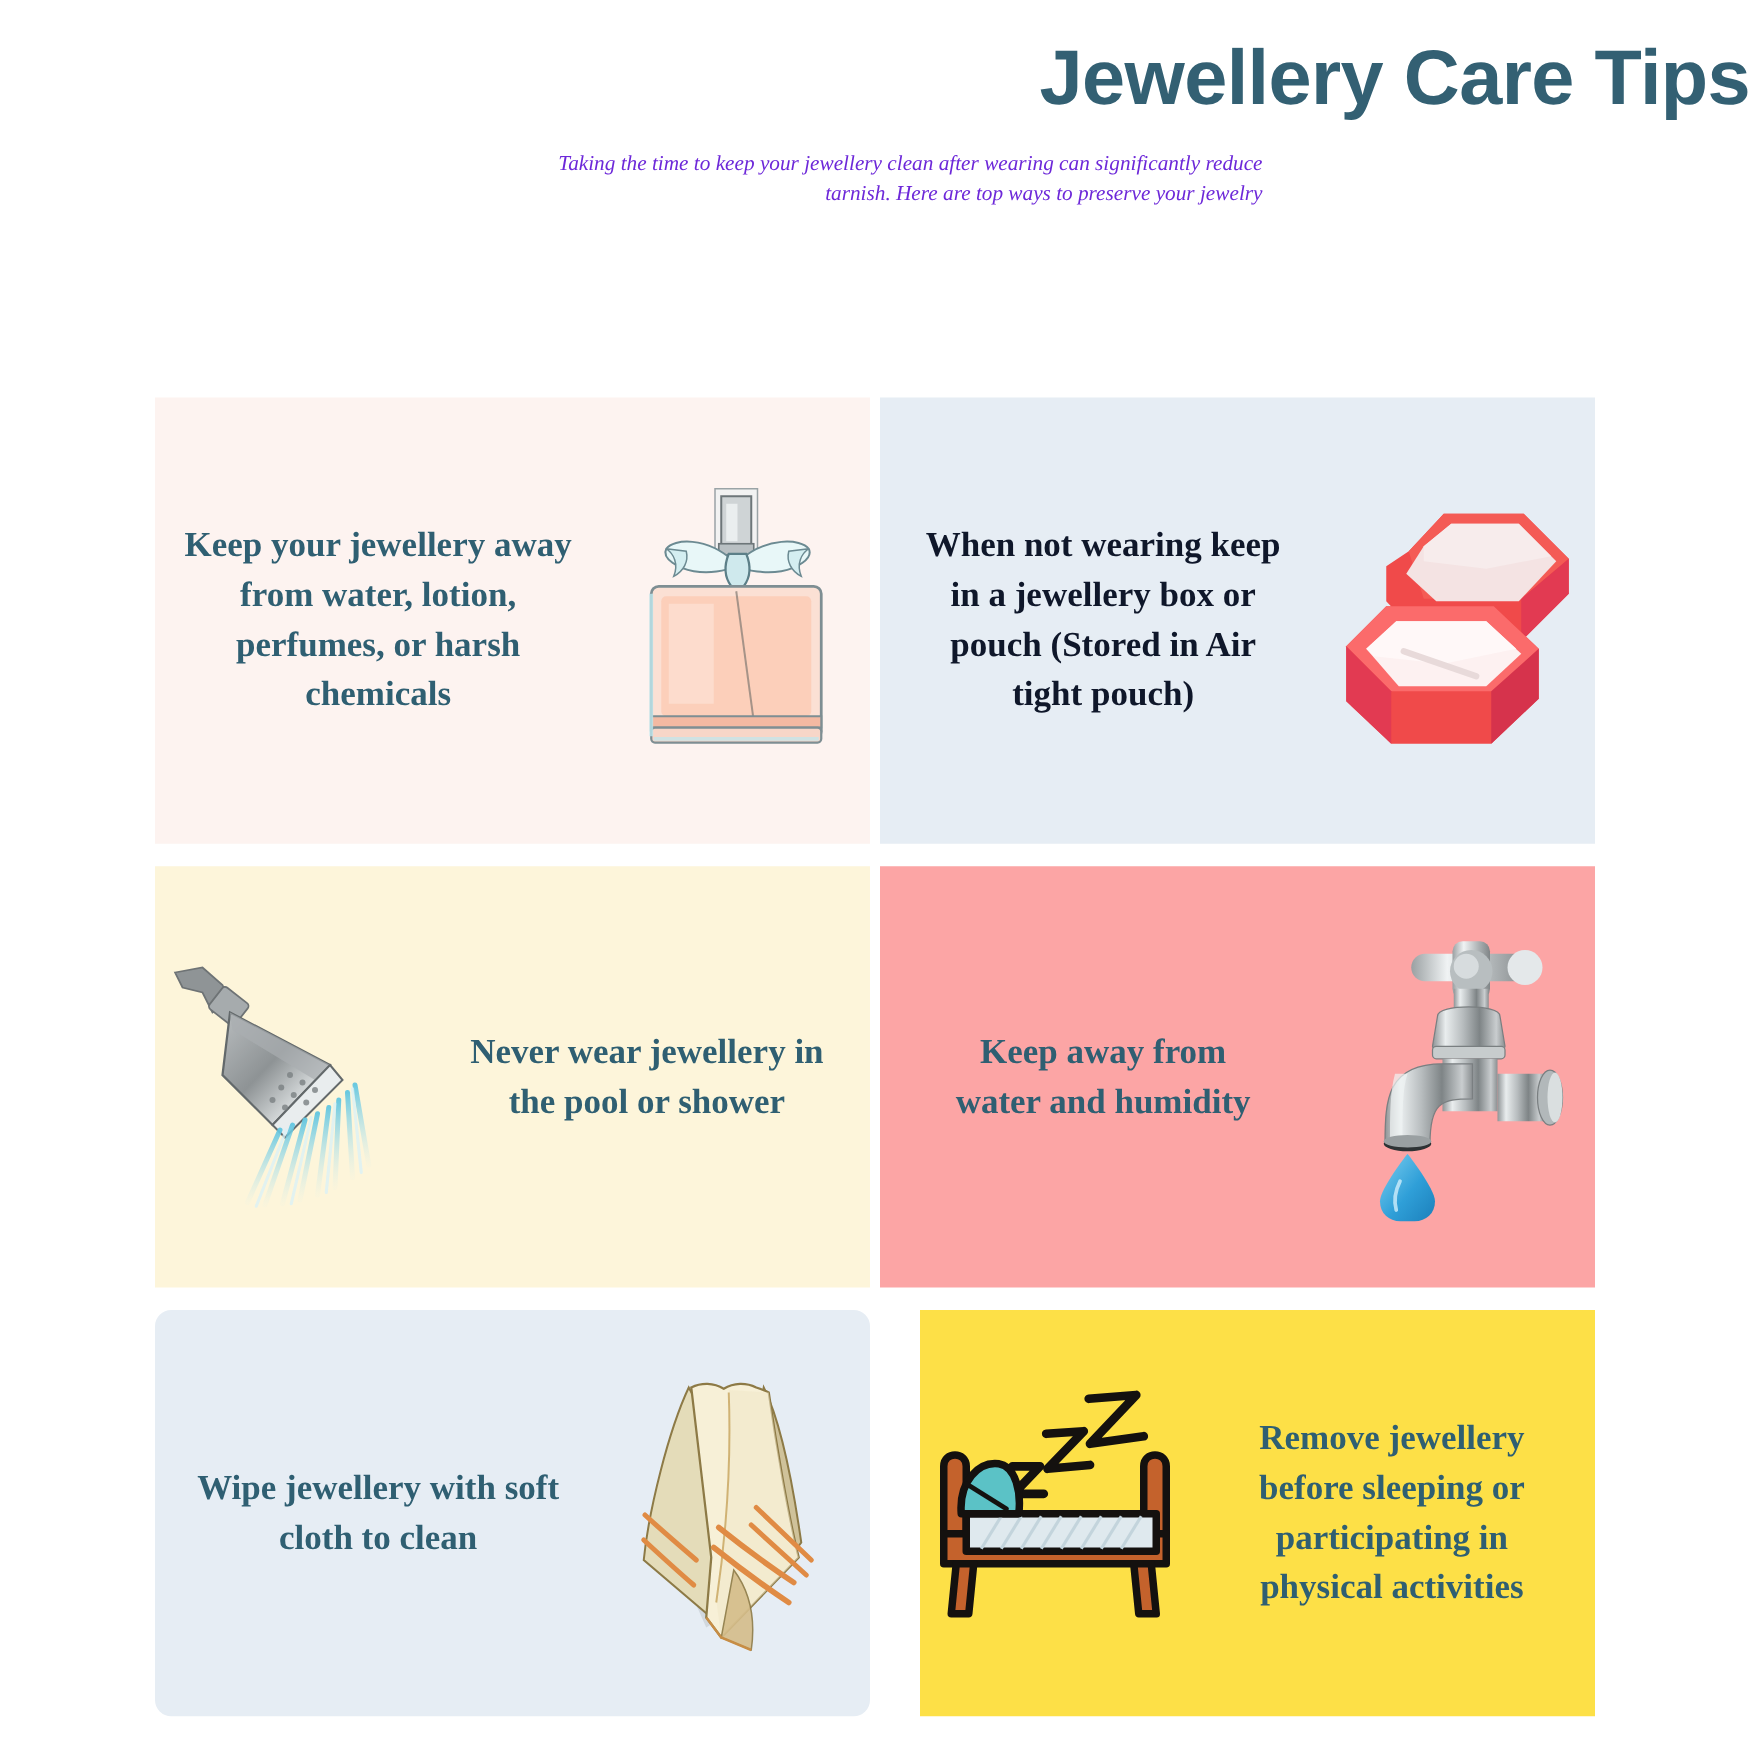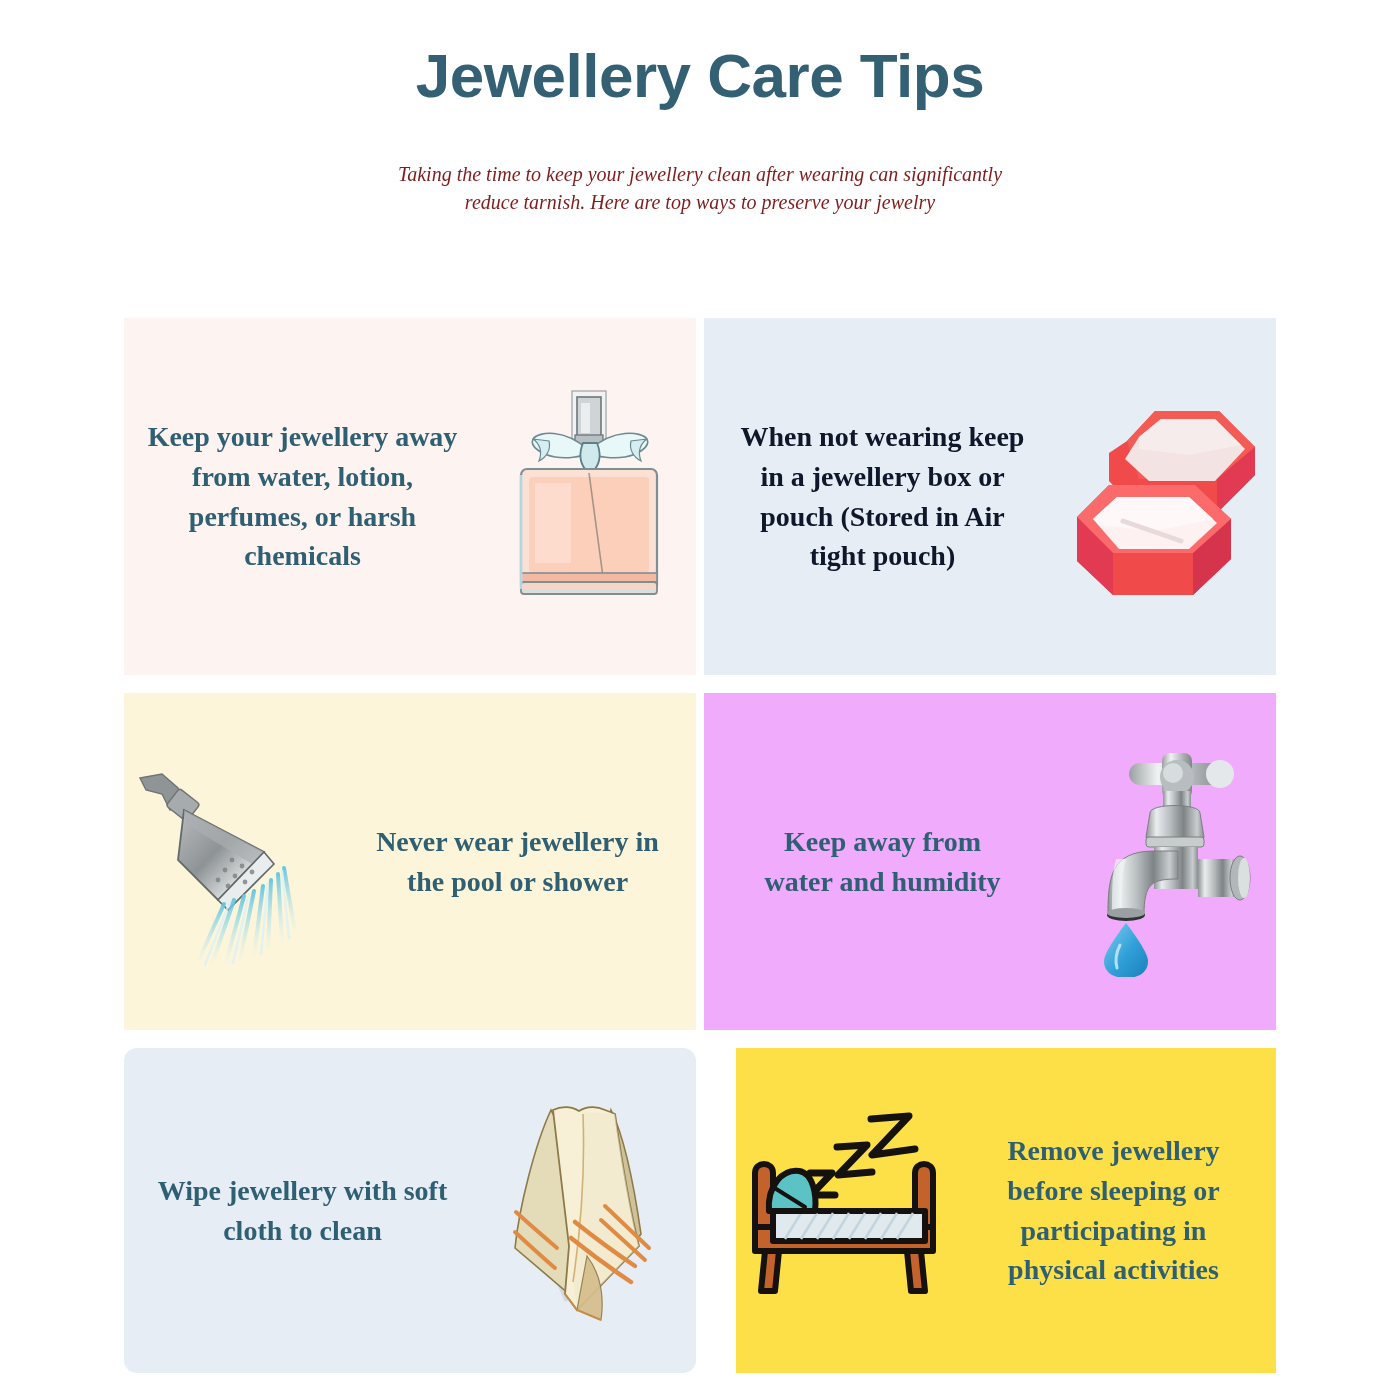--- a/index.html
+++ b/index.html
@@ -12,39 +12,39 @@
   }
   .page {
     position: relative;
     width: 1400px;
     height: 1400px;
     background: #ffffff;
   }
 
   
   .header {
-    padding-top: 43px;
-    text-align: center;
+    padding-top: 30px;
+    text-align: right;
   }
   .title {
     font-family: "Liberation Sans", sans-serif;
     font-weight: bold;
     font-size: 62px;
     line-height: 1.05;
     letter-spacing: -0.5px;
     color: #336073;
   }
   .subtitle {
-    margin: 52px auto 0;
+    margin: 24px auto 0;
     width: 620px;
     font-family: "Liberation Serif", serif;
     font-style: italic;
-    font-size: 20px;
+    font-size: 17px;
     line-height: 1.42;
-    color: #7f1d1d;
+    color: #6d28d9;
   }
 
   
   .grid {
     position: absolute;
     left: 124px;
     top: 318px;
     width: 1152px;
     display: grid;
     grid-template-columns: 572px 572px;
@@ -196,21 +196,21 @@
           <g stroke="#d9f1f8" stroke-width="2.5" stroke-linecap="round" opacity="0.75">
             <line x1="97" y1="150" x2="73" y2="211"></line>
             <line x1="117" y1="140" x2="101" y2="209"></line>
             <line x1="136" y1="129" x2="129" y2="200"></line>
             <line x1="150" y1="117" x2="157" y2="184"></line>
           </g>
         </svg>
       </div>
     </div>
 
-    <div class="card text-left" style="background: #f0abfc;">
+    <div class="card text-left" style="background: #fca5a5;">
       <div class="card-text" style="max-width: 300px; font-size: 28px; margin: 0px auto; color: rgb(47, 95, 114);">Keep away from water and humidity</div>
       <div class="card-art">
         <svg width="190" height="230" viewBox="0 0 190 230">
           <defs>
             <linearGradient id="chrome2" x1="0" y1="0" x2="1" y2="0">
               <stop offset="0%" stop-color="#8f9496"></stop>
               <stop offset="18%" stop-color="#e9edee"></stop>
               <stop offset="42%" stop-color="#b7bcbe"></stop>
               <stop offset="65%" stop-color="#7e8486"></stop>
               <stop offset="88%" stop-color="#c9cdcf"></stop>

